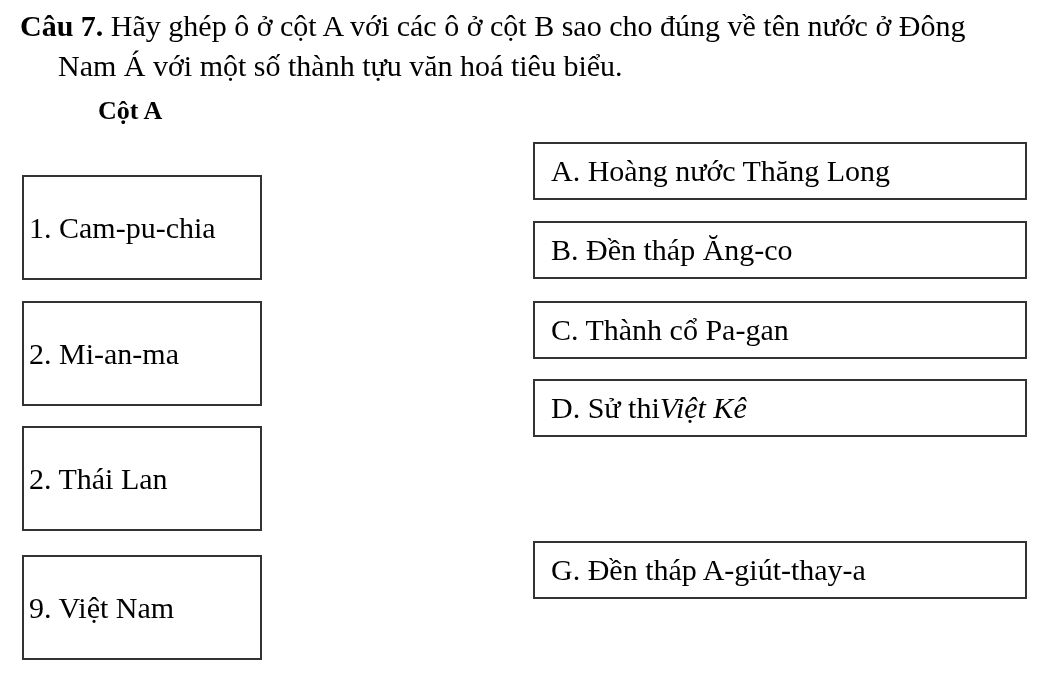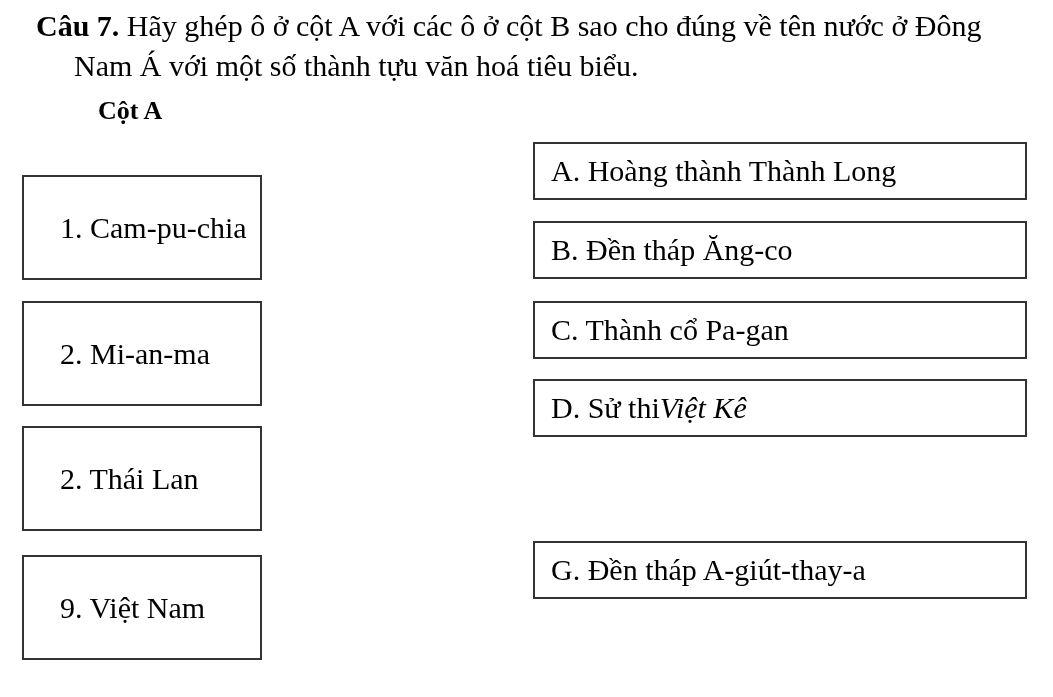--- a/index.html
+++ b/index.html
@@ -16,21 +16,20 @@
     font-family: "Liberation Serif", "DejaVu Serif", serif;
     overflow: hidden;
   }
   .question {
     position: absolute;
     left: 20px;
     top: 6px;
     width: 1015px;
     font-size: 30px;
     line-height: 40px;
-    margin-left: 16px;
   }
   .q-line2 {
     padding-left: 38px;
   }
   .col-header {
     position: absolute;
     font-size: 26px;
     font-weight: bold;
     white-space: nowrap;
   }
@@ -43,21 +42,21 @@
     background: #ffffff;
     display: flex;
     align-items: center;
     font-size: 30px;
     white-space: nowrap;
   }
   .box-a {
     left: 22px;
     width: 240px;
     height: 105px;
-    padding-left: 36px;
+    padding-left: 5px;
   }
   .box-b {
     left: 533px;
     width: 494px;
     height: 58px;
     padding-left: 16px;
   }
   .it { font-style: italic; }
 </style>
 </head>
@@ -80,21 +79,21 @@
     <span>2. Mi-an-ma</span>
   </div>
   <div class="box box-a" style="top:426px">
     <span>2. Thái Lan</span>
   </div>
   <div class="box box-a" style="top:555px">
     <span>9. Việt Nam</span>
   </div>
 
   <div class="box box-b" style="top:142px">
-    <span>A. Hoàng thành Thành Long</span>
+    <span>A. Hoàng nước Thăng Long</span>
       <i class="it"></i>
   </div>
   <div class="box box-b" style="top:221px">
     <span>B. Đền tháp Ăng-co</span>
       <i class="it"></i>
   </div>
   <div class="box box-b" style="top:301px">
     <span>C. Thành cổ Pa-gan</span>
       <i class="it"></i>
   </div>

